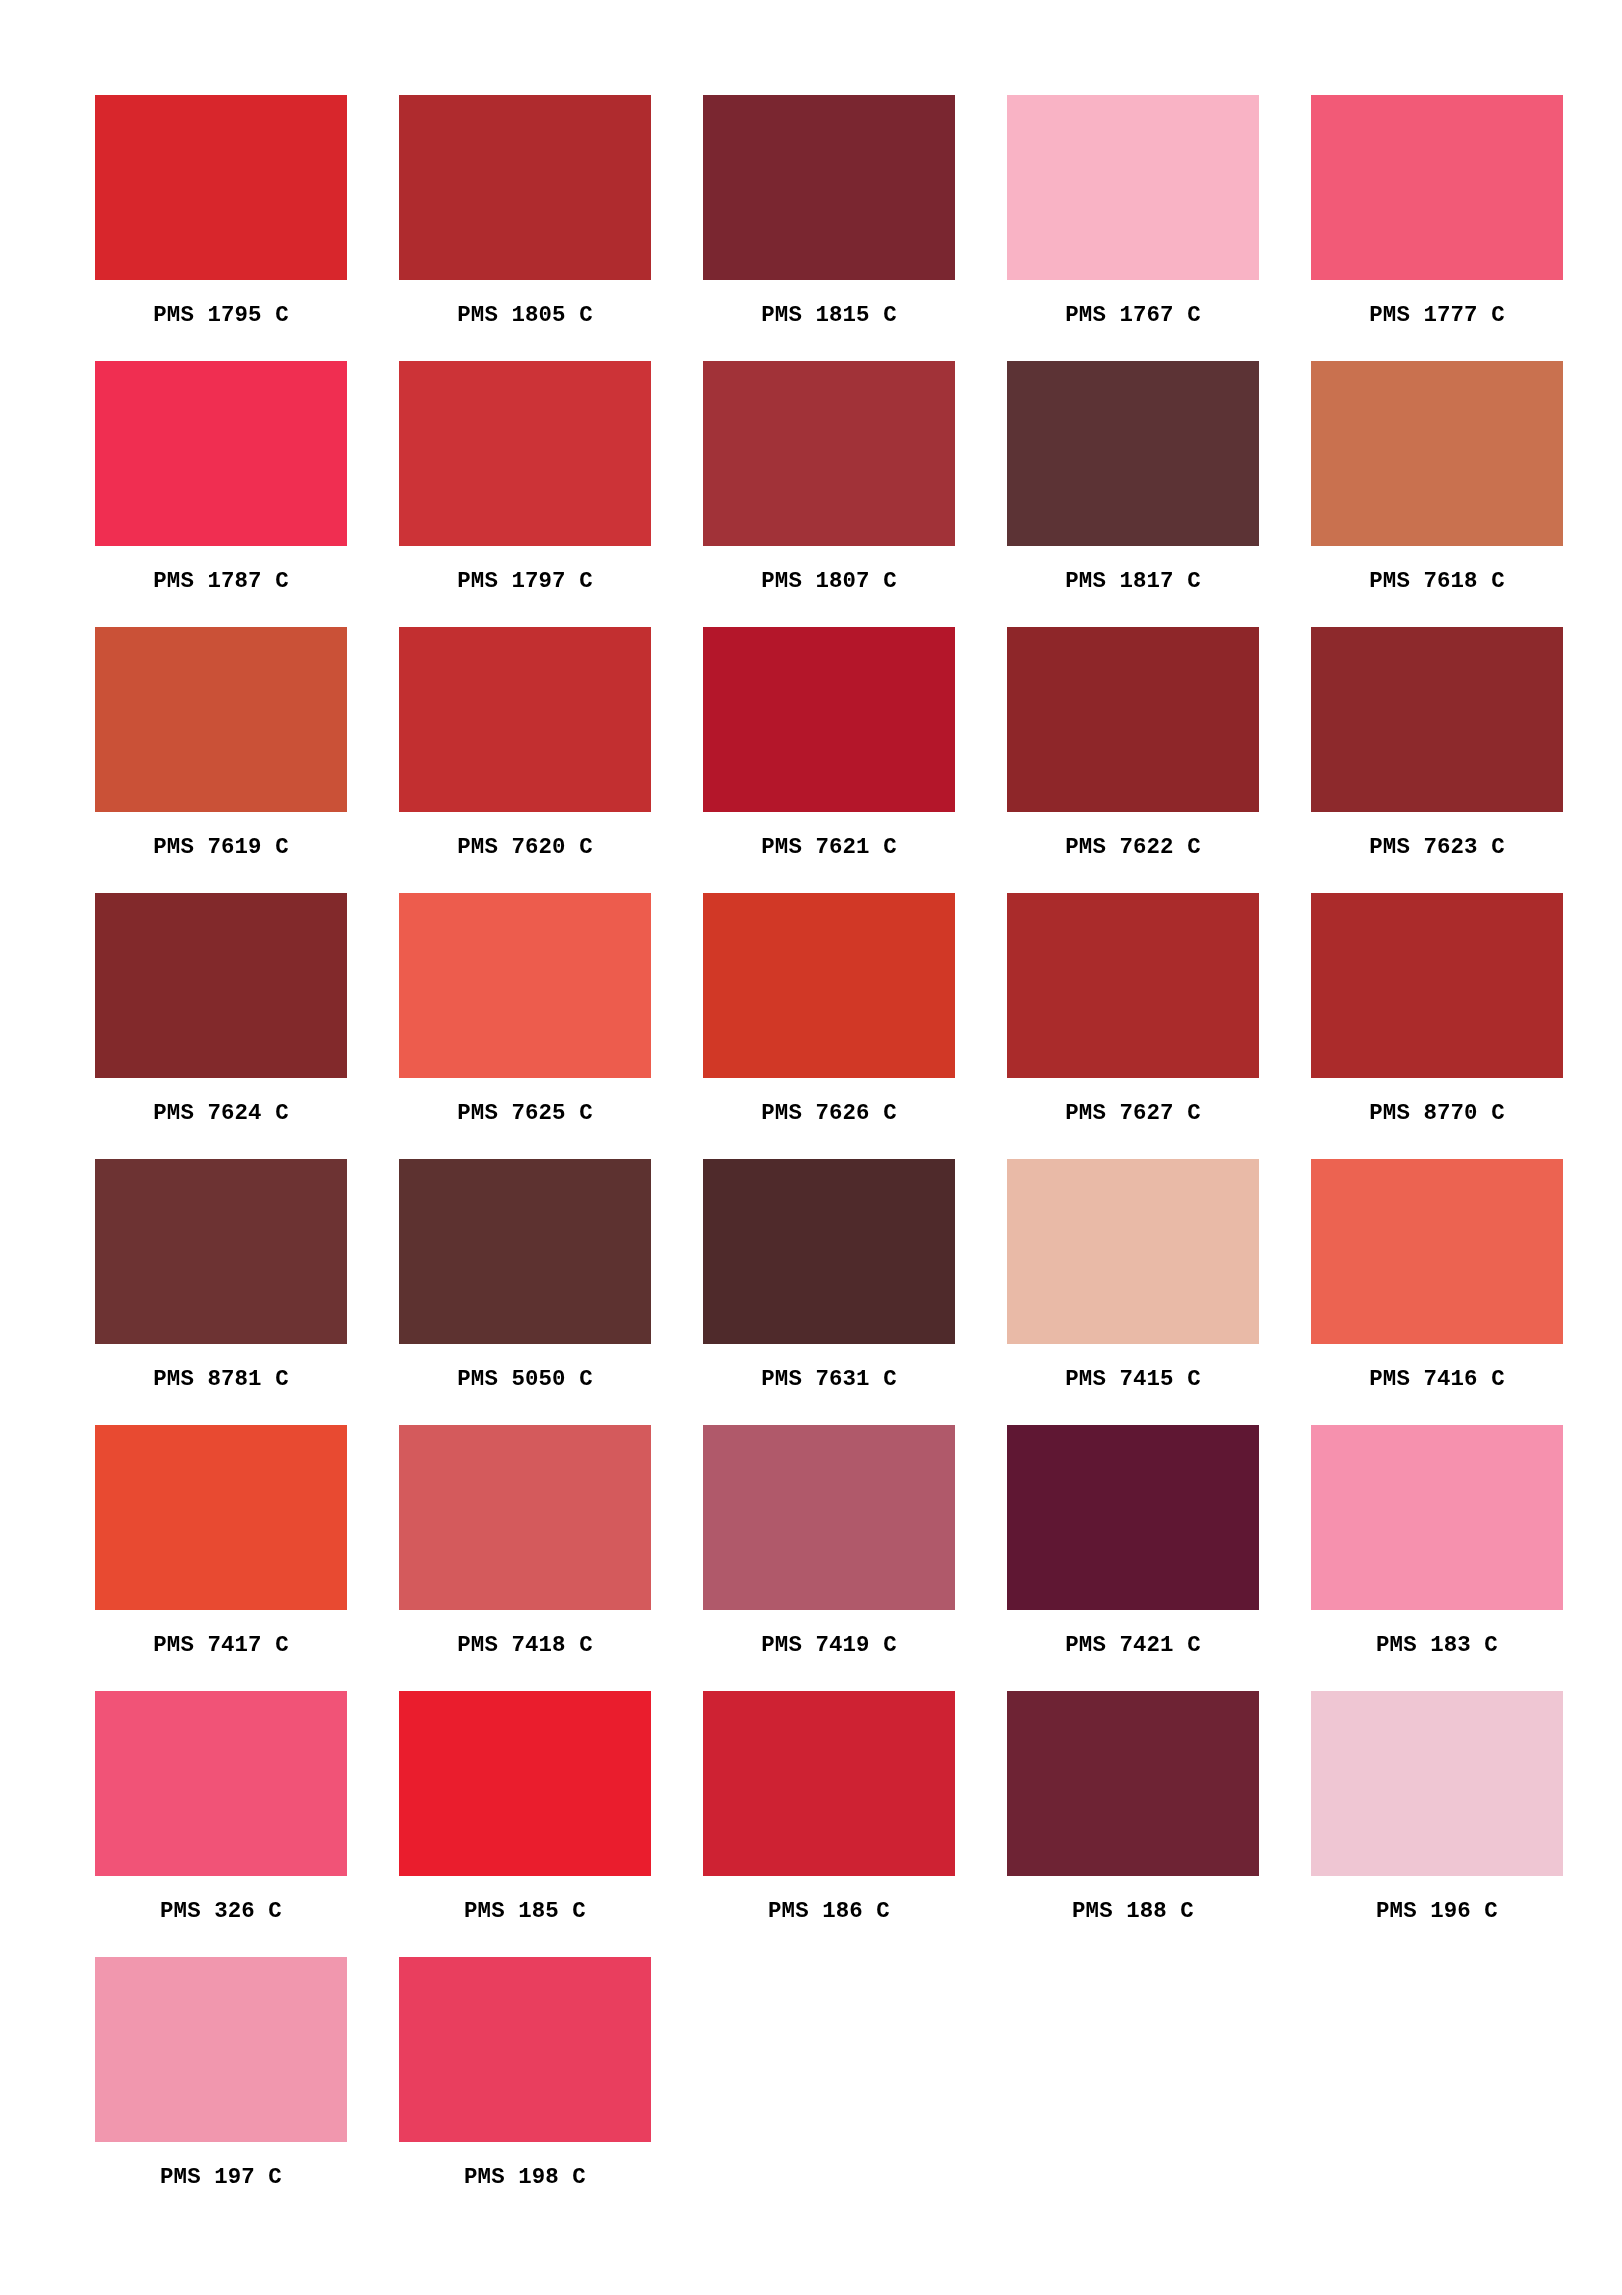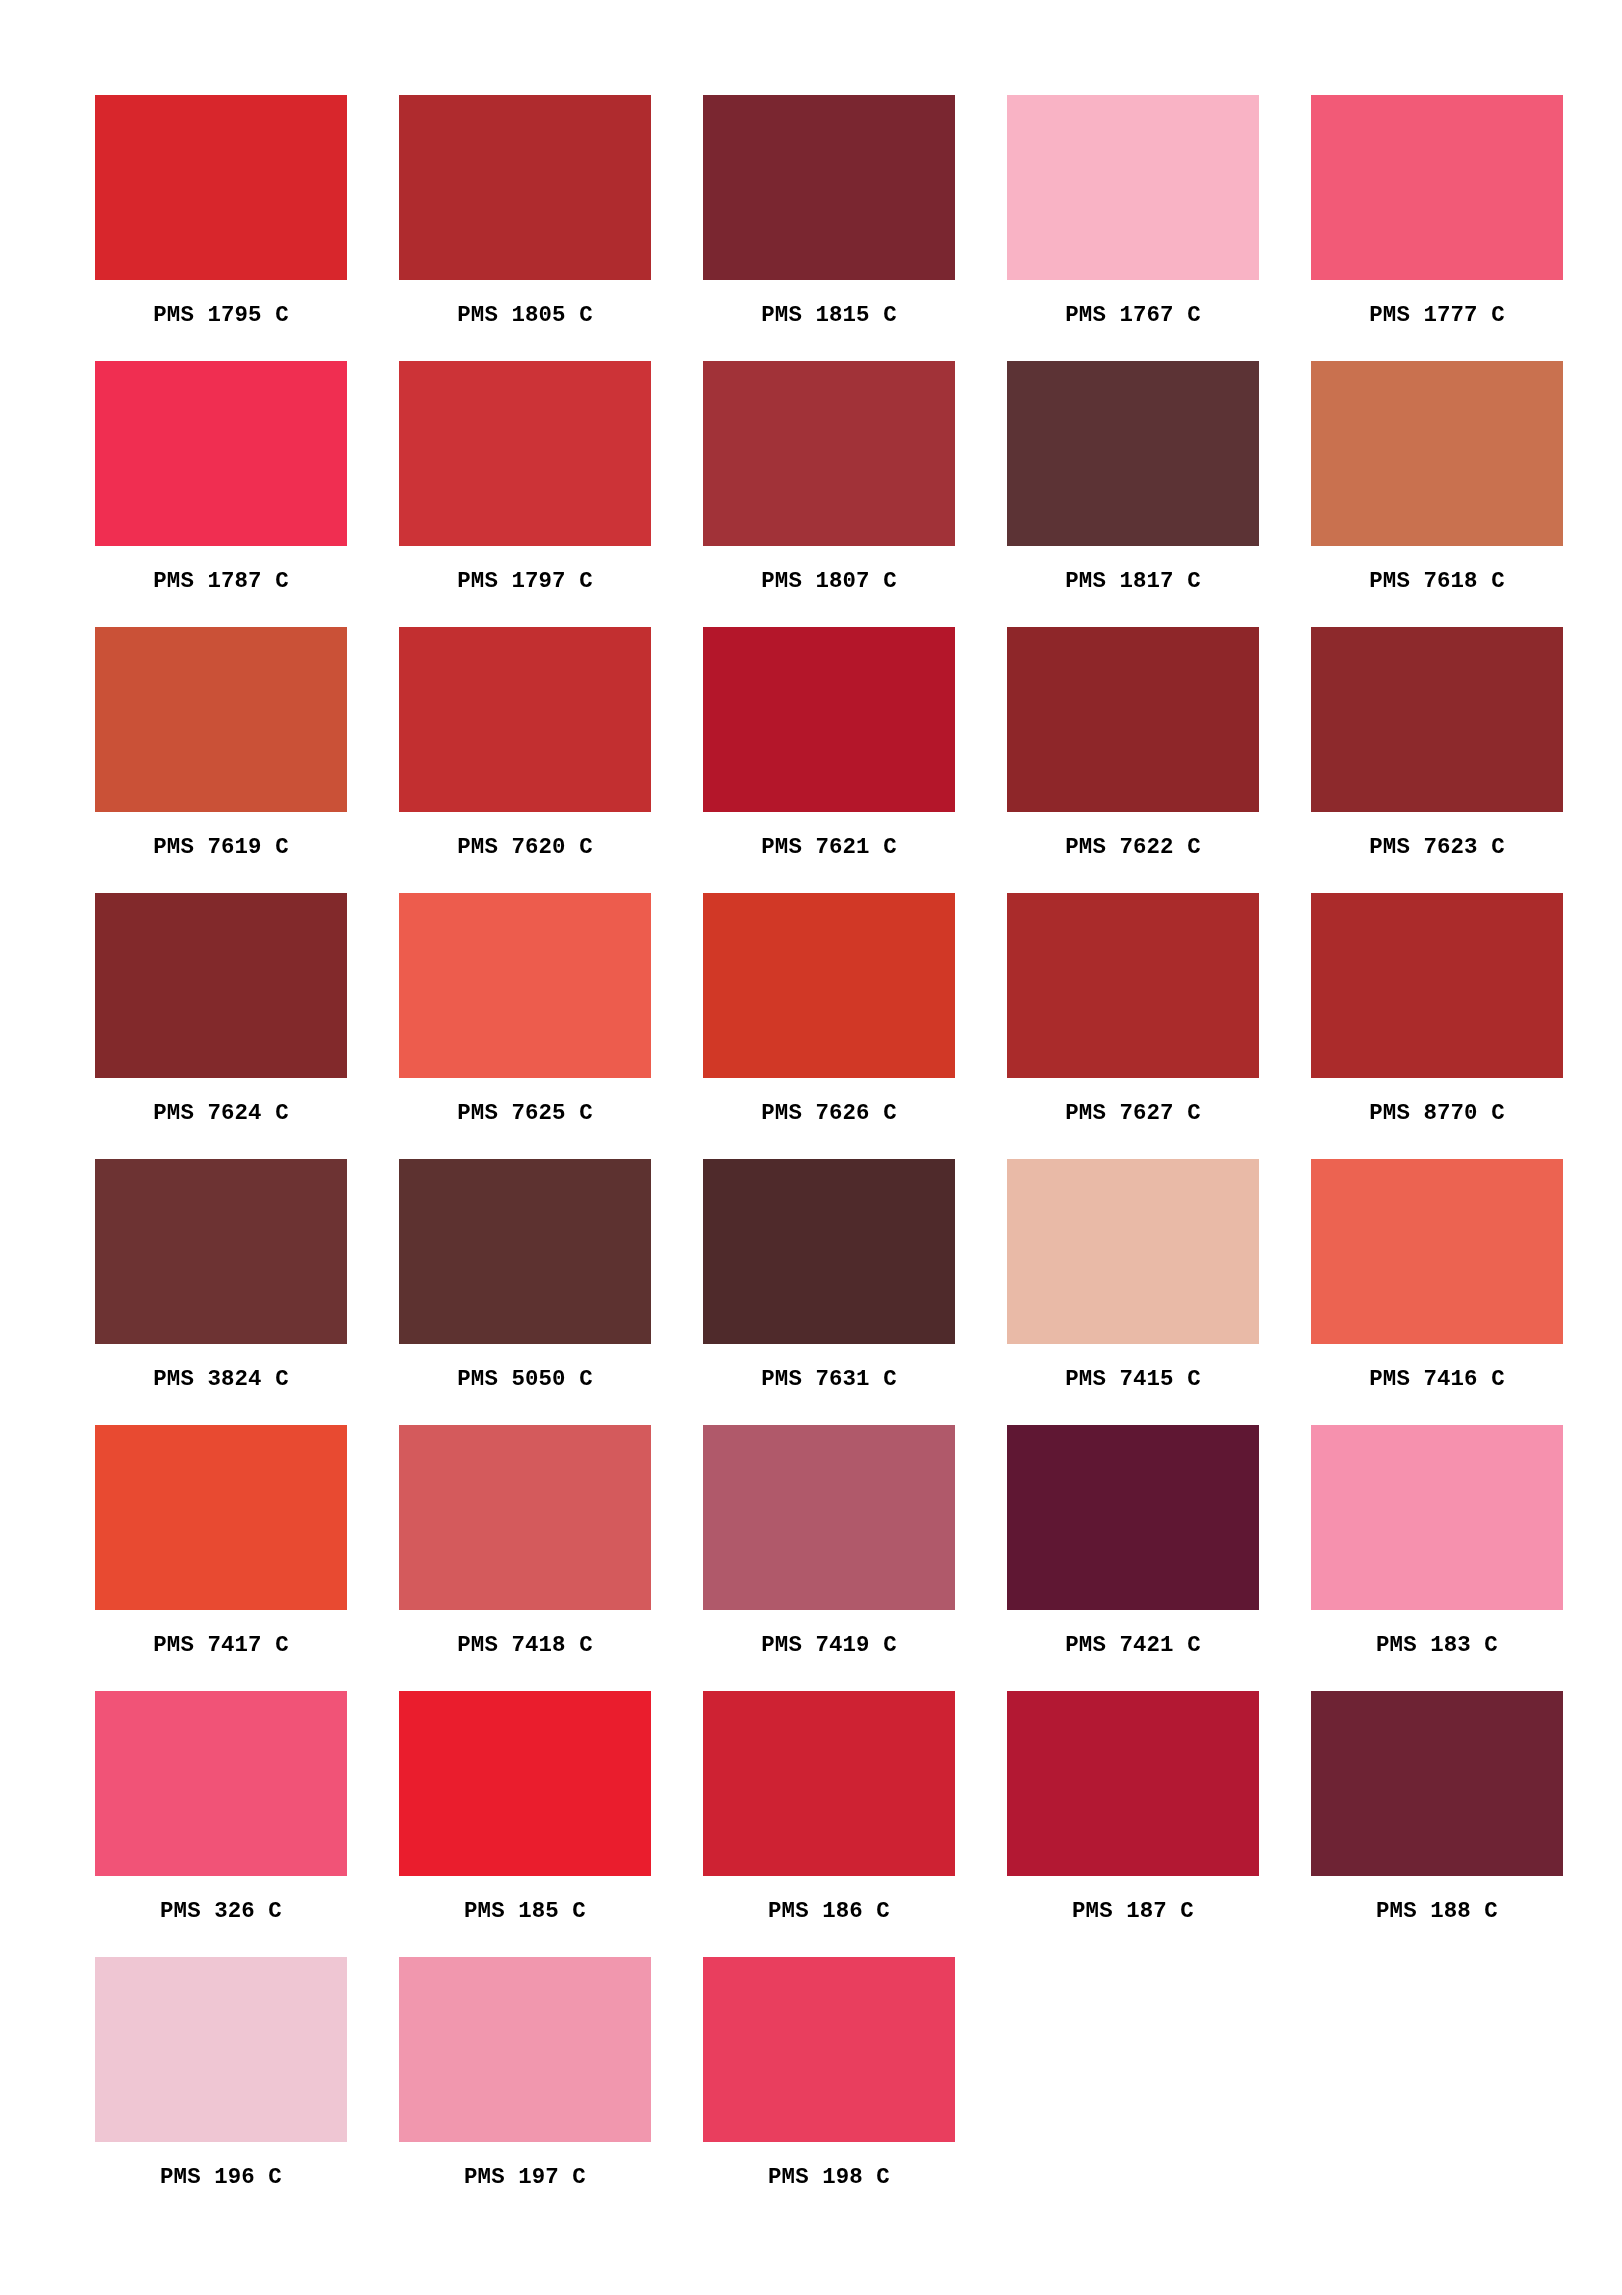--- a/index.html
+++ b/index.html
@@ -130,21 +130,21 @@
       <div class="swatch-cell">
         <div class="swatch-chip" style="background-color: rgb(170, 43, 43);"></div>
         <div class="swatch-label">PMS 7627 C</div>
       </div>
       <div class="swatch-cell">
         <div class="swatch-chip" style="background-color: rgb(171, 43, 43);"></div>
         <div class="swatch-label">PMS 8770 C</div>
       </div>
       <div class="swatch-cell">
         <div class="swatch-chip" style="background-color: rgb(109, 51, 51);"></div>
-        <div class="swatch-label">PMS 3824 C</div>
+        <div class="swatch-label">PMS 8781 C</div>
       </div>
       <div class="swatch-cell">
         <div class="swatch-chip" style="background-color: rgb(93, 50, 48);"></div>
         <div class="swatch-label">PMS 5050 C</div>
       </div>
       <div class="swatch-cell">
         <div class="swatch-chip" style="background-color: rgb(79, 42, 43);"></div>
         <div class="swatch-label">PMS 7631 C</div>
       </div>
       <div class="swatch-cell">
@@ -179,24 +179,20 @@
         <div class="swatch-chip" style="background-color: rgb(241, 83, 119);"></div>
         <div class="swatch-label">PMS 326 C</div>
       </div>
       <div class="swatch-cell">
         <div class="swatch-chip" style="background-color: rgb(234, 29, 45);"></div>
         <div class="swatch-label">PMS 185 C</div>
       </div>
       <div class="swatch-cell">
         <div class="swatch-chip" style="background-color: rgb(206, 34, 51);"></div>
         <div class="swatch-label">PMS 186 C</div>
-      </div>
-      <div class="swatch-cell">
-        <div class="swatch-chip" style="background-color: rgb(179, 24, 51);"></div>
-        <div class="swatch-label">PMS 187 C</div>
       </div>
       <div class="swatch-cell">
         <div class="swatch-chip" style="background-color: rgb(110, 35, 52);"></div>
         <div class="swatch-label">PMS 188 C</div>
       </div>
       <div class="swatch-cell">
         <div class="swatch-chip" style="background-color: rgb(239, 198, 211);"></div>
         <div class="swatch-label">PMS 196 C</div>
       </div>
       <div class="swatch-cell">

